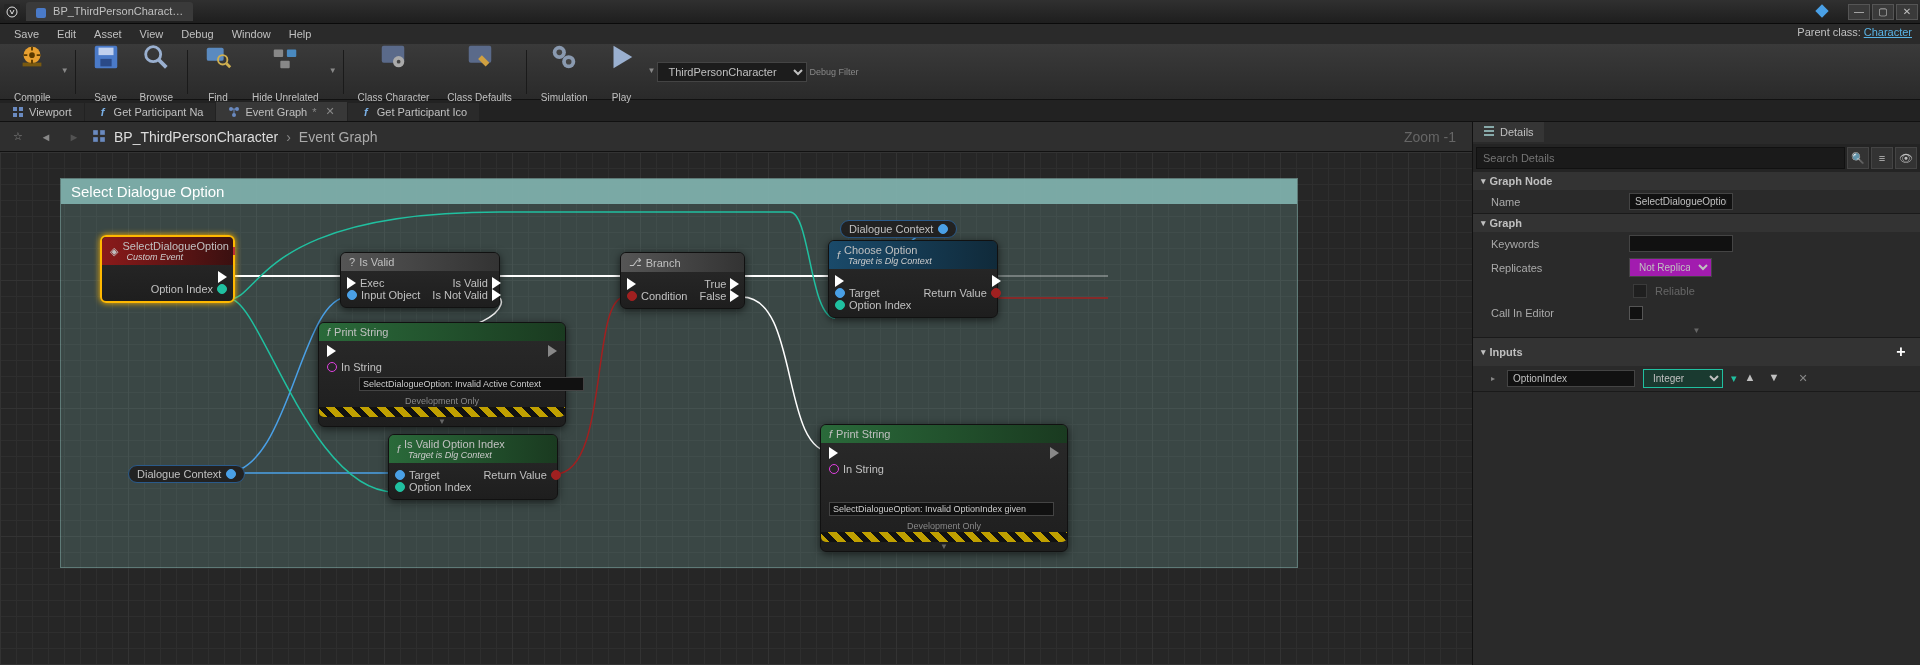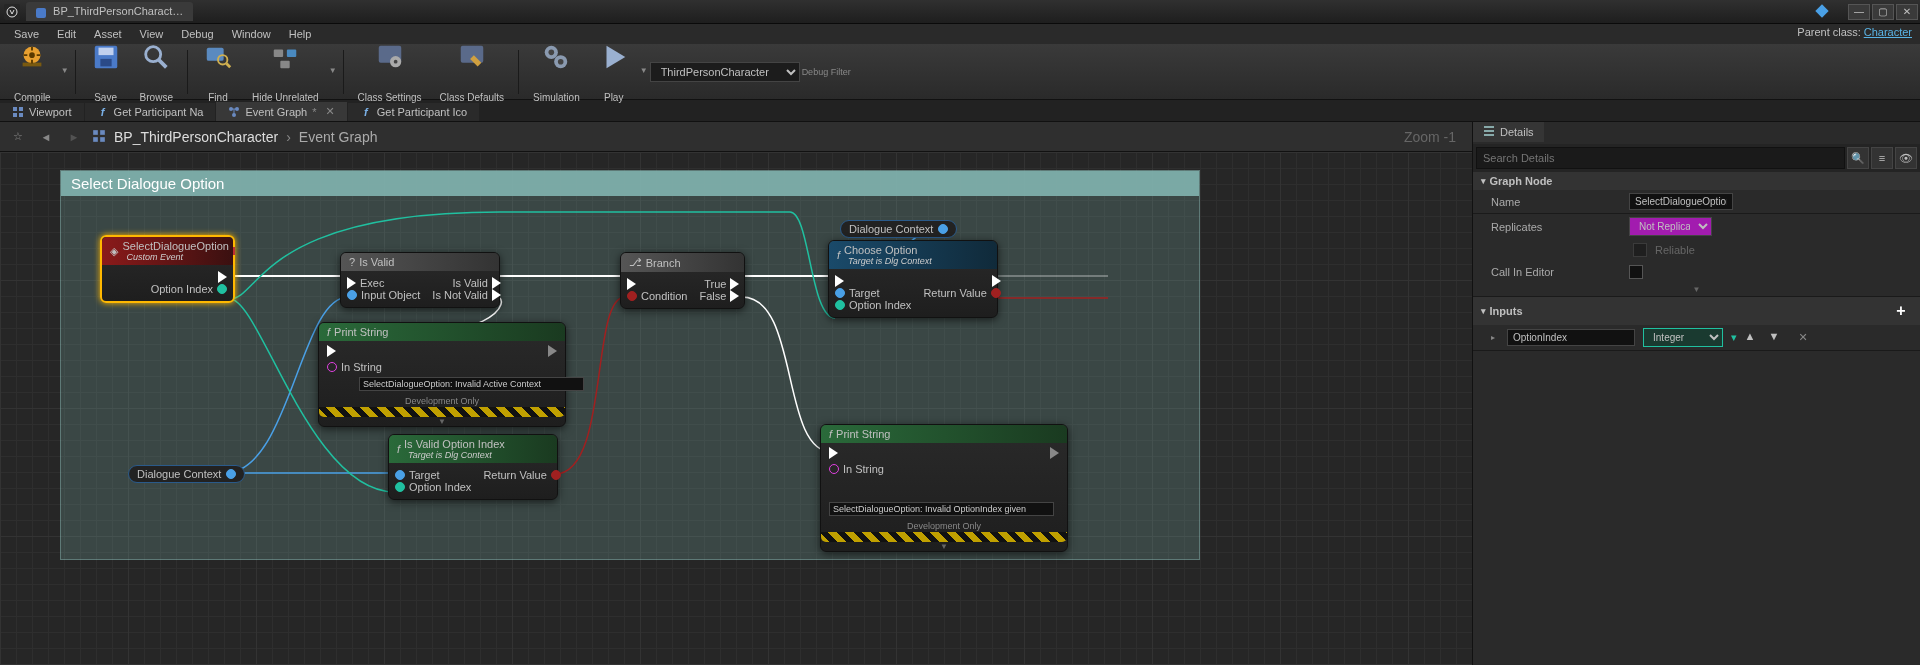--- a/index.html
+++ b/index.html
@@ -177,21 +177,21 @@
   <div style="color:#888;font-size:8px;padding-bottom:2px;cursor:pointer">▼</div>
   <div class="tool-sep"></div>
   <div class="tool-btn">
     <div class="icon">
         <svg class="icon-sprite" viewBox="0 0 32 32">
           <rect x="4" y="4" width="24" height="18" fill="#5a6a8a" rx="2"></rect>
           <circle cx="22" cy="21" r="6" fill="#aaa"></circle>
           <circle cx="22" cy="21" r="2" fill="#444"></circle>
         </svg>
       </div>
-    <div class="lbl">Class Settings</div>
+    <div class="lbl">Class Character</div>
   </div>
   <div class="tool-btn">
     <div class="icon">
         <svg class="icon-sprite" viewBox="0 0 32 32">
           <rect x="4" y="4" width="24" height="18" fill="#5a6a8a" rx="2"></rect>
           <path d="M18 14 L26 22 L22 26 L14 18 Z" fill="#d0a040"></path>
         </svg>
       </div>
     <div class="lbl">Class Defaults</div>
   </div>
@@ -274,21 +274,21 @@
             <rect x="7" y="7" width="4" height="4" fill="#6a8ac0"></rect>
           </svg></span>
       <span class="crumb-text">BP_ThirdPersonCharacter</span>
       <span class="crumb-sep">›</span>
       <span class="crumb-text" style="color:#aaa">Event Graph</span>
       <span class="zoom">Zoom -1</span>
     </div>
 
     <div class="graph">
 
-      <div class="comment-box" style="left:60px;top:18px;width:1140px;height:390px">
+      <div class="comment-box" style="left:60px;top:26px;width:1238px;height:390px">
         <div class="comment-title">Select Dialogue Option</div>
       </div>
 
       <svg class="wire" style="left:0;top:0;width:1110px;height:420px">
 
         <path d="M230 124 C290 124 290 124 348 124" stroke="#fff" stroke-width="2" fill="none"></path>
 
         <path d="M497 124 C560 124 560 124 625 124" stroke="#fff" stroke-width="2" fill="none"></path>
 
         <path d="M742 124 C790 124 790 124 835 124" stroke="#fff" stroke-width="2" fill="none"></path>
@@ -539,20 +539,27 @@
       <div class="det-head">Graph Node</div>
       <div class="det-row">
         <div class="k">Name</div>
         <div class="v">
             <input class="det-input" value="SelectDialogueOption" style="">
           </div>
       </div>
     </div>
 
     <div class="det-section">
+      <div class="det-head">Graph</div>
+      <div class="det-row">
+        <div class="k">Keywords</div>
+        <div class="v">
+            <input class="det-input" value="" style="">
+          </div>
+      </div>
       <div class="det-row">
         <div class="k">Replicates</div>
         <div class="v">
             <select class="det-select"><option>Not Replicated</option></select>
           </div>
       </div>
       <div class="det-row" style="padding-left:160px">
         <span class="det-check" style="opacity:.4"></span>
         <span style="color:#666">Reliable</span>
       </div>

